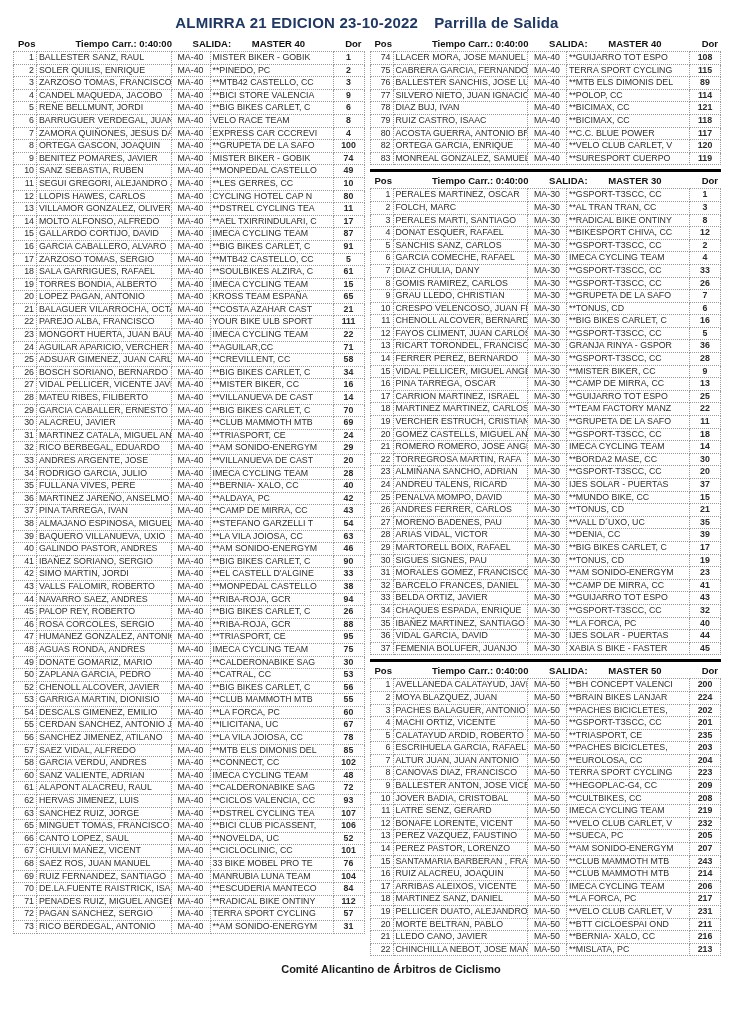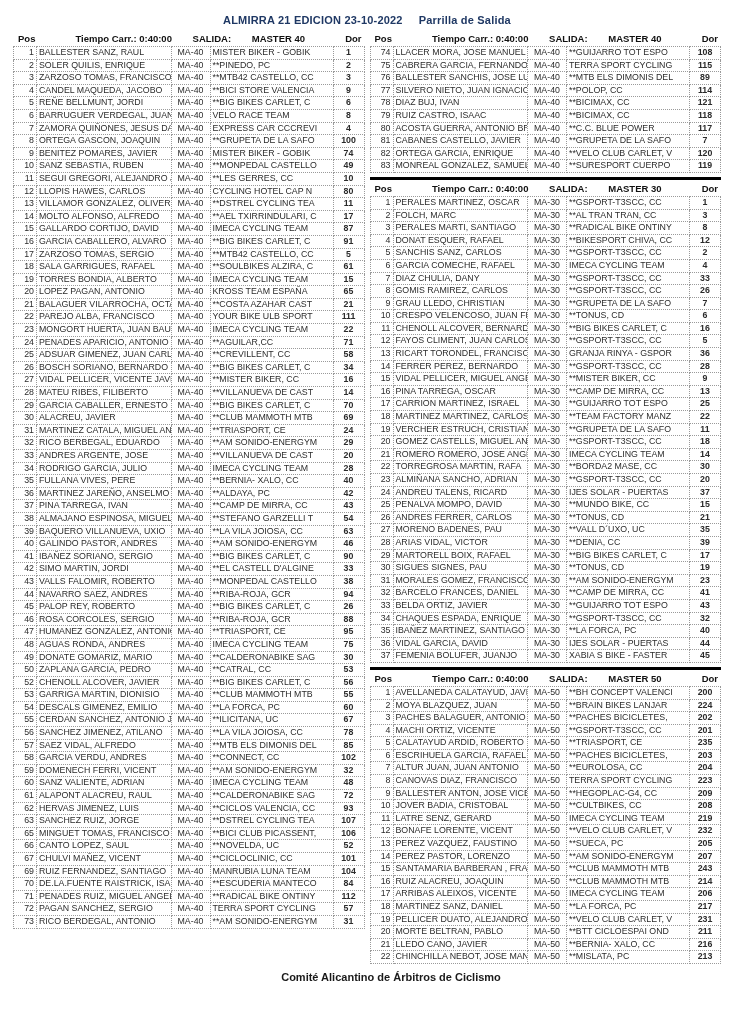--- a/index.html
+++ b/index.html
@@ -5,21 +5,21 @@
   html, body { margin:0; padding:0; background:#ffffff; }
   body {
     width:734px; height:1023px; overflow:hidden;
     font-family:"Liberation Sans", sans-serif;
     -webkit-font-smoothing:antialiased;
   }
   .page { position:relative; width:734px; height:1023px; background:#fff; }
 
   .title-line {
     padding-top:14px; text-align:center;
-    font-weight:bold; font-size:11px; letter-spacing:0.2px;
+    font-weight:bold; font-size:15px; letter-spacing:0.2px;
     color:#1f3864; white-space:nowrap;
   }
   .title-line .tgap { display:inline-block; width:16px; }
 
   .cols { display:flex; gap:5px; padding:5px 13px 0 13px; }
   .col { flex:1; min-width:0; }
 
   .thead {
     display:flex; justify-content:space-between; align-items:baseline;
     font-weight:bold; font-size:9.5px; color:#111;
@@ -228,21 +228,21 @@
             </tr>
             <tr>
               <td class="c-pos">23</td>
               <td class="c-name">MONGORT HUERTA, JUAN BAUTI</td>
               <td class="c-cat">MA-40</td>
               <td class="c-team">IMECA CYCLING TEAM</td>
               <td class="c-dor">22</td>
             </tr>
             <tr>
               <td class="c-pos">24</td>
-              <td class="c-name">PENADES APARICIO, ANTONIO</td>
+              <td class="c-name">AGUILAR APARICIO, VERCHER</td>
               <td class="c-cat">MA-40</td>
               <td class="c-team">**AGUILAR,CC</td>
               <td class="c-dor">71</td>
             </tr>
             <tr>
               <td class="c-pos">25</td>
               <td class="c-name">ADSUAR GIMENEZ, JUAN CARLO</td>
               <td class="c-cat">MA-40</td>
               <td class="c-team">**CREVILLENT, CC</td>
               <td class="c-dor">58</td>
@@ -465,27 +465,20 @@
               <td class="c-dor">85</td>
             </tr>
             <tr>
               <td class="c-pos">58</td>
               <td class="c-name">GARCIA VERDU, ANDRES</td>
               <td class="c-cat">MA-40</td>
               <td class="c-team">**CONNECT, CC</td>
               <td class="c-dor">102</td>
             </tr>
             <tr>
-              <td class="c-pos">59</td>
-              <td class="c-name">DOMENECH FERRI, VICENT</td>
-              <td class="c-cat">MA-40</td>
-              <td class="c-team">**AM SONIDO-ENERGYM</td>
-              <td class="c-dor">32</td>
-            </tr>
-            <tr>
               <td class="c-pos">60</td>
               <td class="c-name">SANZ VALIENTE, ADRIAN</td>
               <td class="c-cat">MA-40</td>
               <td class="c-team">IMECA CYCLING TEAM</td>
               <td class="c-dor">48</td>
             </tr>
             <tr>
               <td class="c-pos">61</td>
               <td class="c-name">ALAPONT ALACREU, RAUL</td>
               <td class="c-cat">MA-40</td>
@@ -519,20 +512,27 @@
               <td class="c-cat">MA-40</td>
               <td class="c-team">**NOVELDA, UC</td>
               <td class="c-dor">52</td>
             </tr>
             <tr>
               <td class="c-pos">67</td>
               <td class="c-name">CHULVI MAÑEZ, VICENT</td>
               <td class="c-cat">MA-40</td>
               <td class="c-team">**CICLOCLINIC, CC</td>
               <td class="c-dor">101</td>
+            </tr>
+            <tr>
+              <td class="c-pos">68</td>
+              <td class="c-name">SAEZ ROS, JUAN MANUEL</td>
+              <td class="c-cat">MA-40</td>
+              <td class="c-team">33 BIKE MOBEL PRO TE</td>
+              <td class="c-dor">76</td>
             </tr>
             <tr>
               <td class="c-pos">69</td>
               <td class="c-name">RUIZ FERNANDEZ, SANTIAGO</td>
               <td class="c-cat">MA-40</td>
               <td class="c-team">MANRUBIA LUNA TEAM</td>
               <td class="c-dor">104</td>
             </tr>
             <tr>
               <td class="c-pos">70</td>
@@ -622,27 +622,20 @@
               <td class="c-dor">118</td>
             </tr>
             <tr>
               <td class="c-pos">80</td>
               <td class="c-name">ACOSTA GUERRA, ANTONIO BRU</td>
               <td class="c-cat">MA-40</td>
               <td class="c-team">**C.C. BLUE POWER</td>
               <td class="c-dor">117</td>
             </tr>
             <tr>
-              <td class="c-pos">81</td>
-              <td class="c-name">CABANES CASTELLO, JAVIER</td>
-              <td class="c-cat">MA-40</td>
-              <td class="c-team">**GRUPETA DE LA SAFO</td>
-              <td class="c-dor">7</td>
-            </tr>
-            <tr>
               <td class="c-pos">82</td>
               <td class="c-name">ORTEGA GARCIA, ENRIQUE</td>
               <td class="c-cat">MA-40</td>
               <td class="c-team">**VELO CLUB CARLET, V</td>
               <td class="c-dor">120</td>
             </tr>
             <tr>
               <td class="c-pos">83</td>
               <td class="c-name">MONREAL GONZALEZ, SAMUEL</td>
               <td class="c-cat">MA-40</td>

